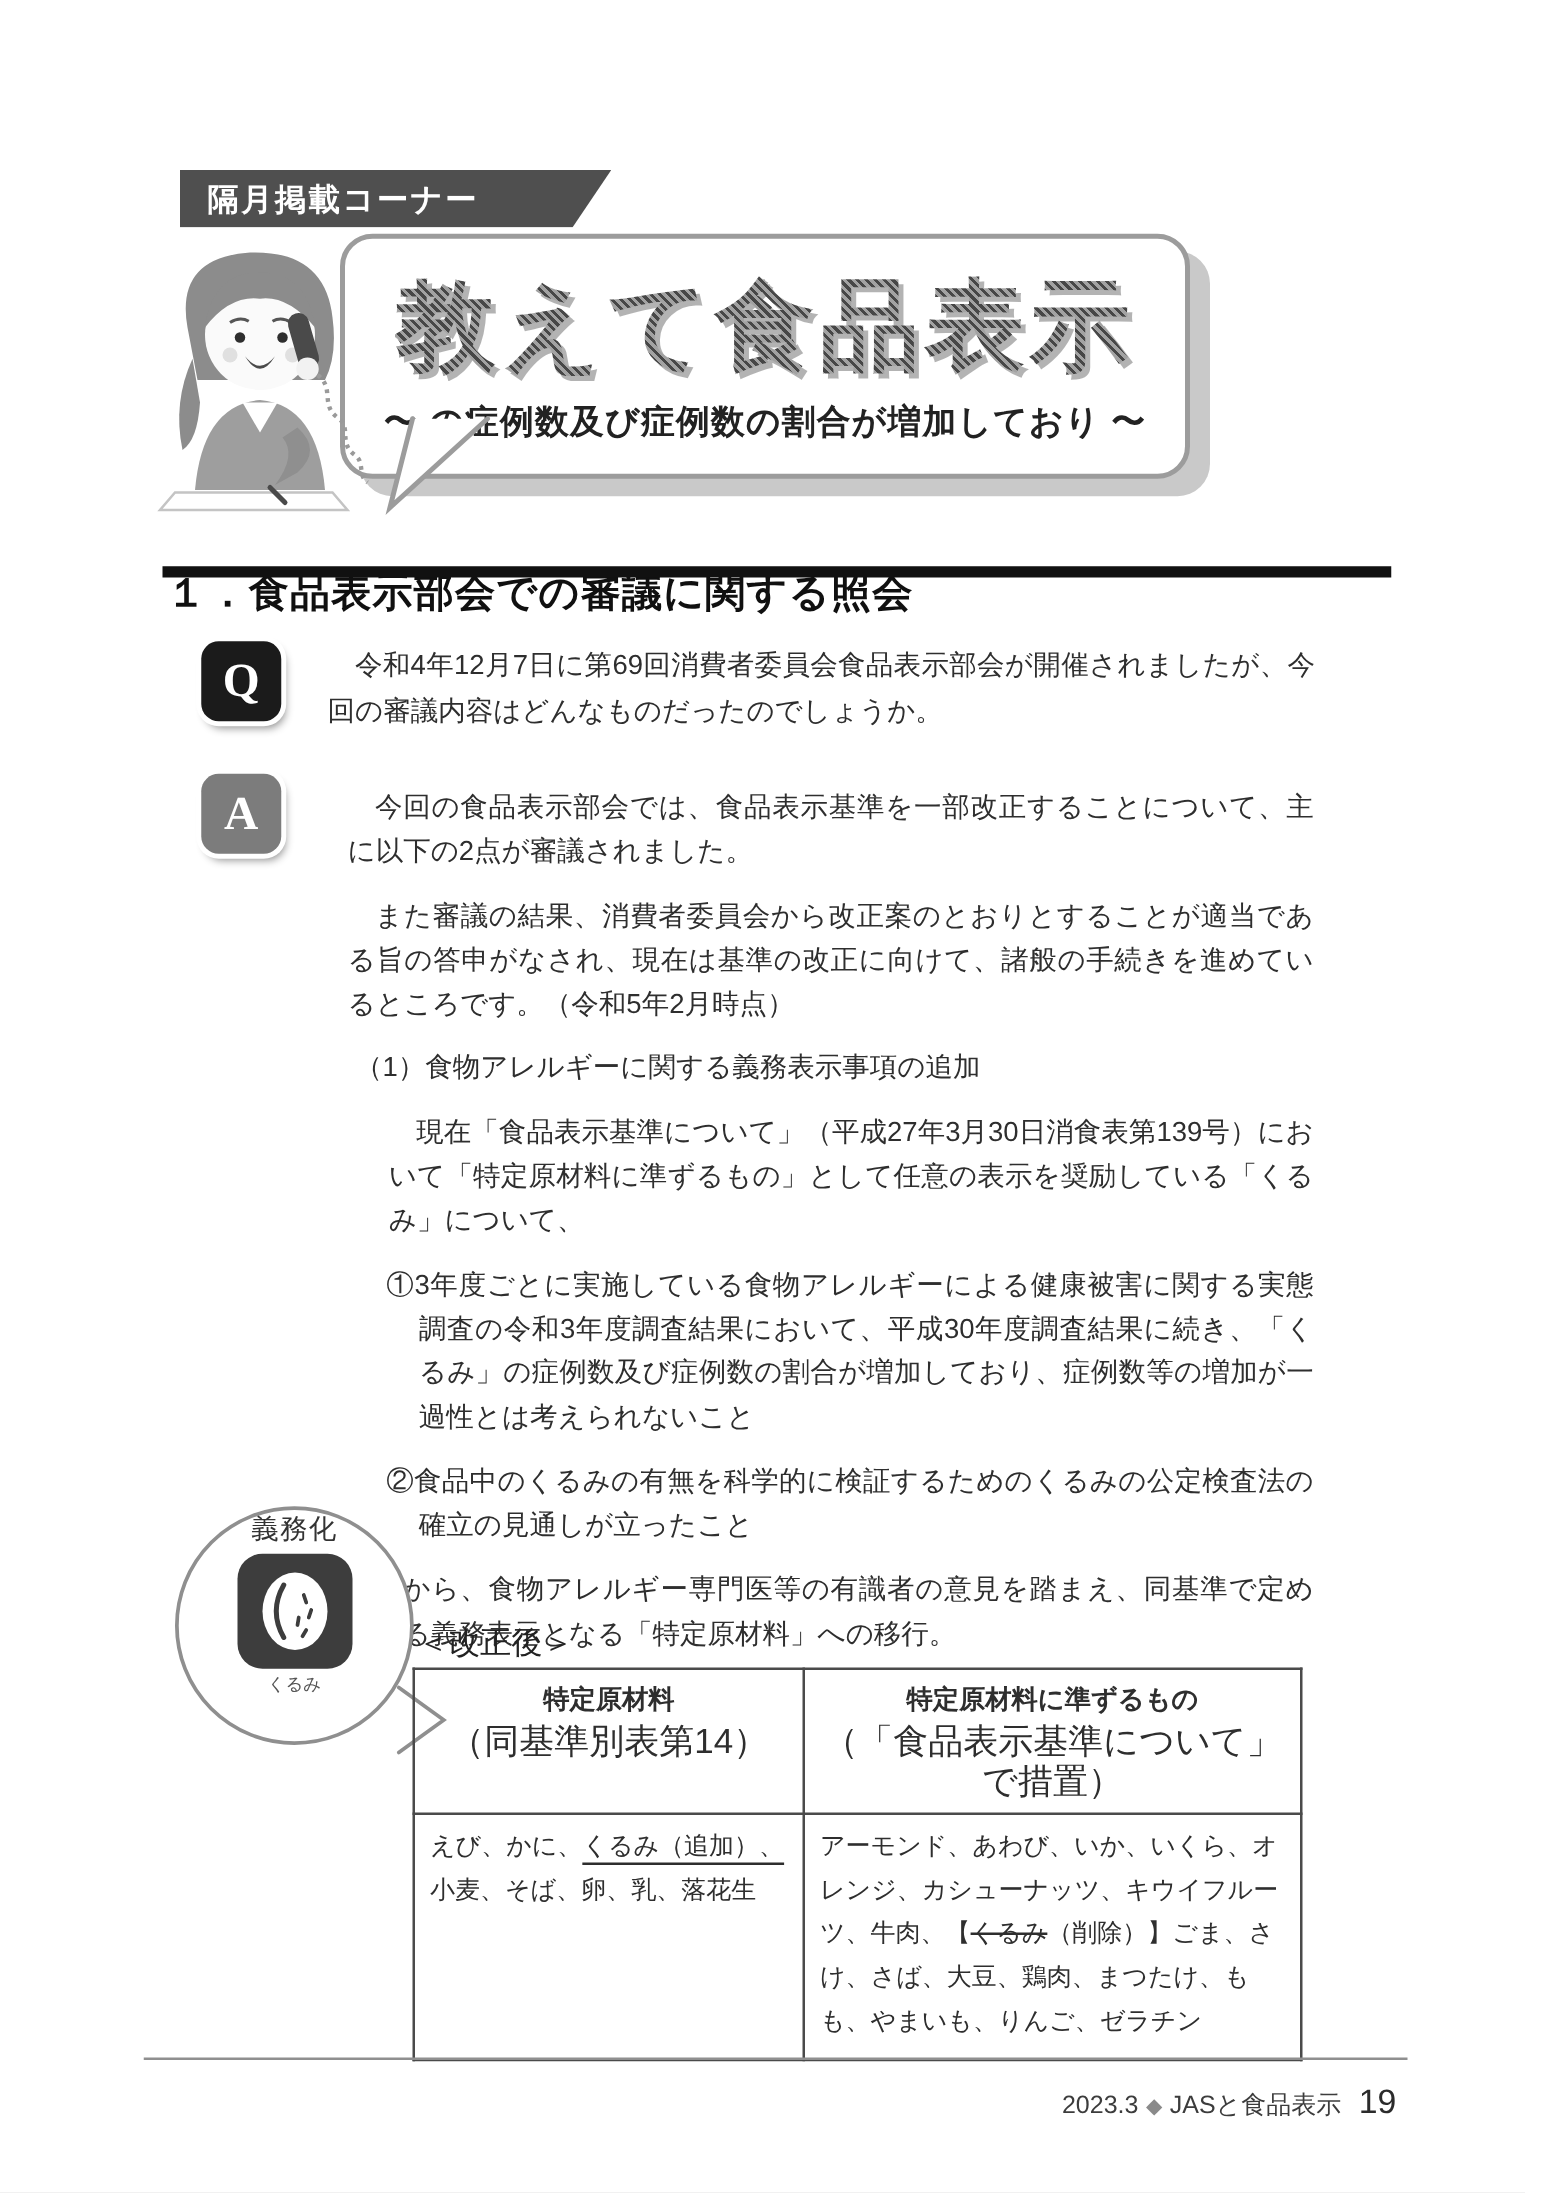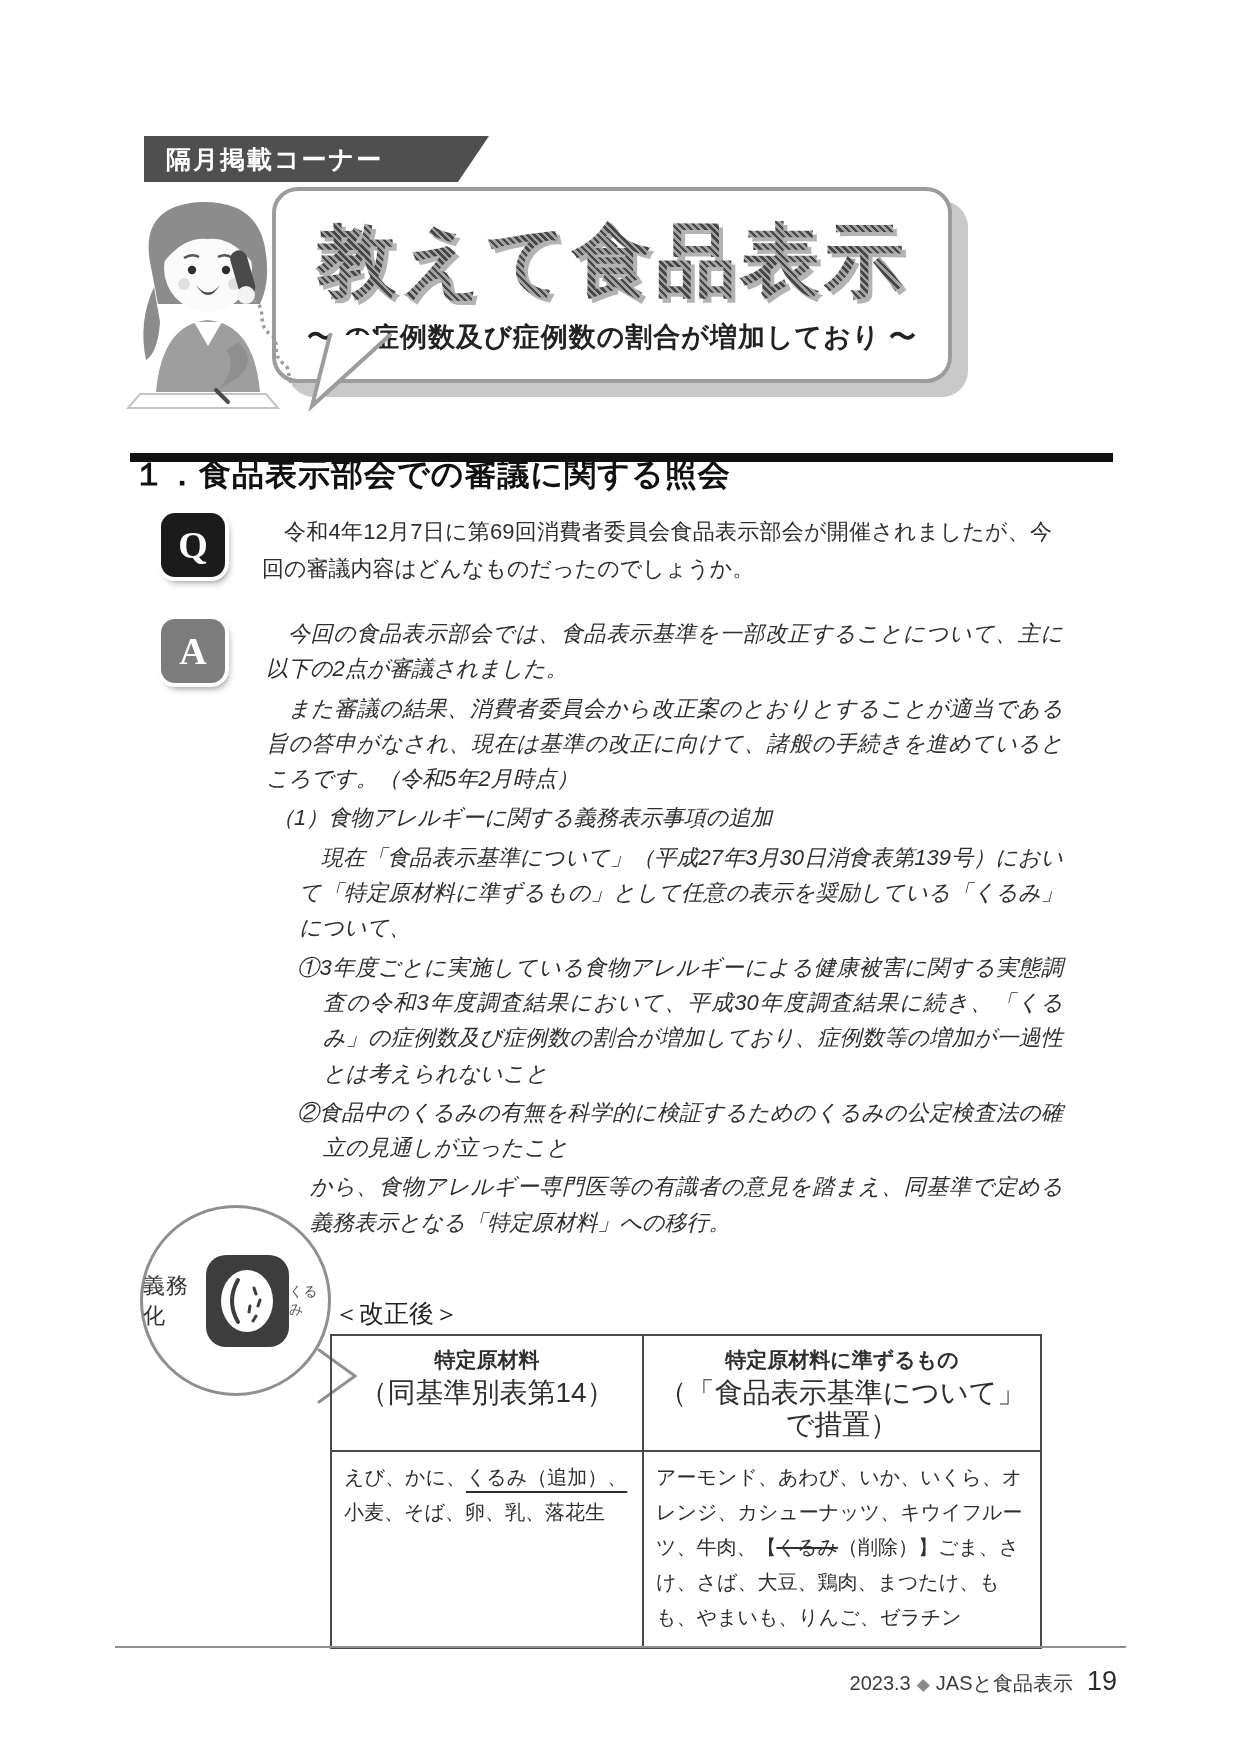--- a/index.html
+++ b/index.html
@@ -47,31 +47,31 @@
     box-shadow:0 0 0 4px #fff,3px 5px 7px rgba(0,0,0,.45);
   }
   .q-badge{top:513px;background:var(--q-badge-bg,#1b1b1b);}
   .a-badge{top:619px;background:var(--a-badge-bg,#7c7c7c);}
   
   .q-text{
     position:absolute;left:262px;top:513px;width:790px;
     font-size:22px;line-height:37px;text-indent:22px;text-align:justify;color:#2e2e2e;
   }
   .a-text{position:absolute;left:262px;top:612px;width:805px;font-size:22px;line-height:35.3px;color:#2e2e2e;}
-  .para{margin:4px;text-align:justify;font-style:italic;}
+  .para{margin:16px;text-align:justify;}
   .para.indent{text-indent:22px;}
   .para.item-head{padding-left:6px;}
   .para.sub-indent{padding-left:33px;text-indent:22px;}
   .para.circled{padding-left:57px;text-indent:-26px;}
   .para.conclusion{padding-left:44px;}
   
   .badge-circle{
     position:absolute;left:140px;top:1205px;width:185px;height:185px;border-radius:50%;
     background:#fff;border:3px solid #8f8f8f;
-    display:flex;flex-direction:row;align-items:center;
+    display:flex;flex-direction:column;align-items:center;
   }
   .badge-top{font-size:22px;color:#333;letter-spacing:1px;}
   .walnut-box{width:92px;height:92px;border-radius:20px;background:#3d3d3d;margin:5px 0 4px;display:flex;align-items:center;justify-content:center;}
   .badge-bottom{font-size:14px;color:#555;}
   .badge-tail{position:absolute;left:317px;top:1346px;}
   
   .table-caption{position:absolute;left:334px;top:1297px;font-size:25px;color:#222;}
   .rev-table{
     position:absolute;left:330px;top:1334px;width:712px;border-collapse:collapse;
     font-size:20px;color:#2e2e2e;table-layout:fixed;

